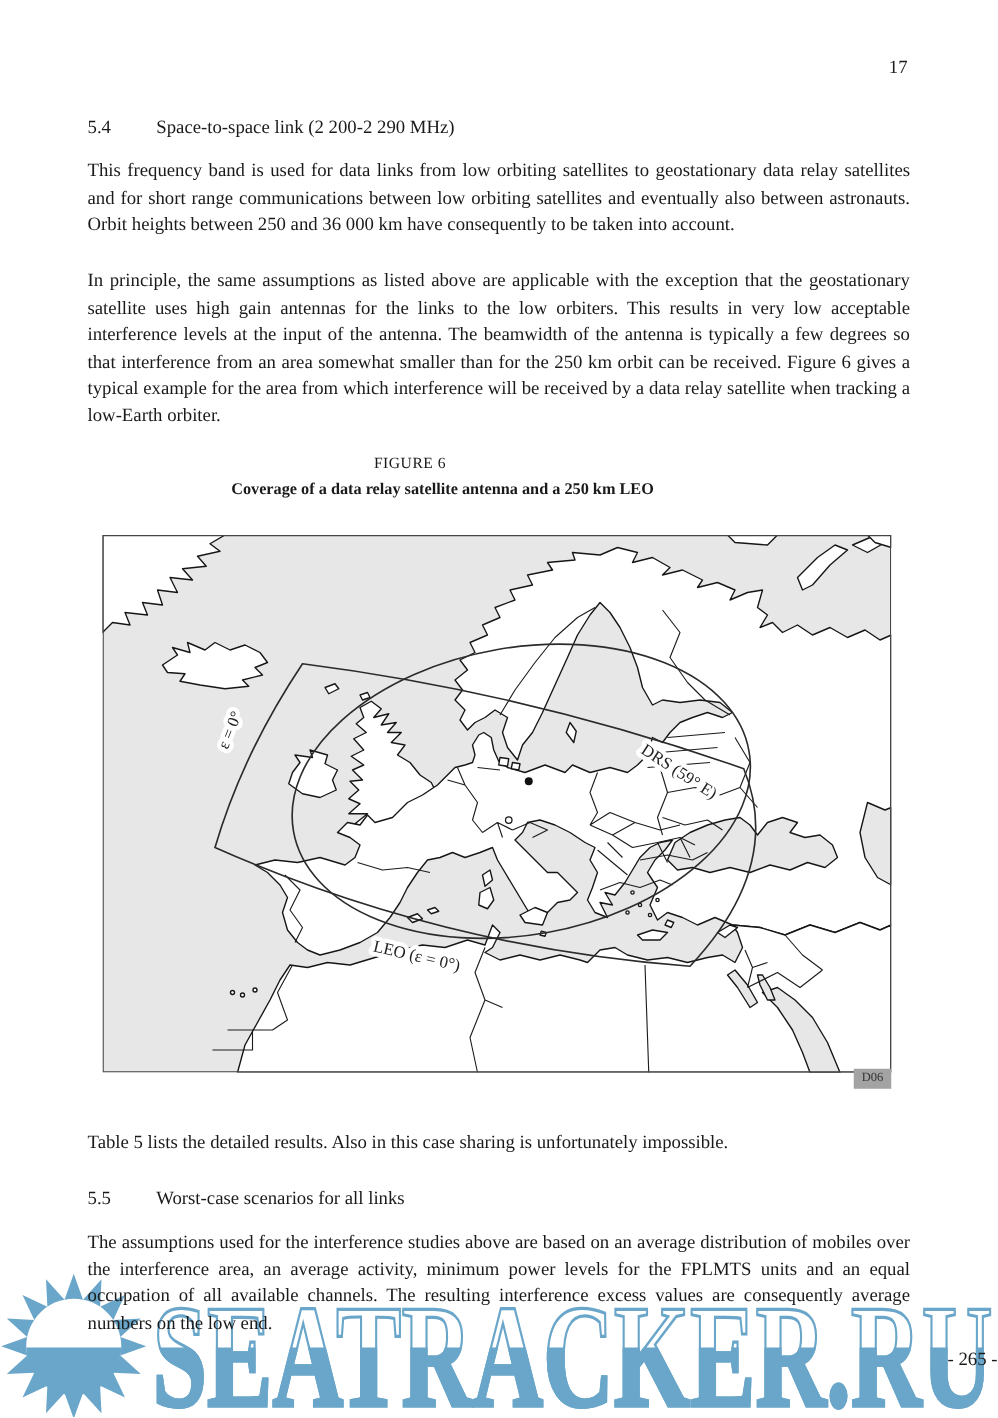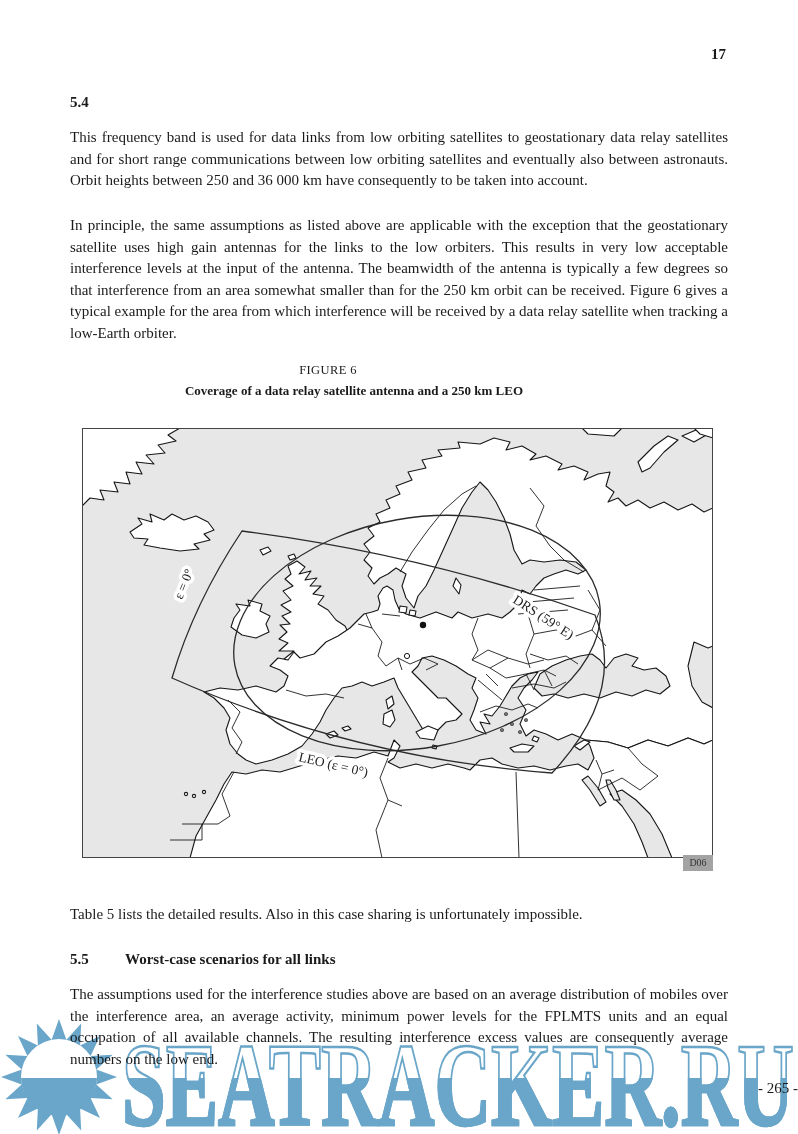--- a/index.html
+++ b/index.html
@@ -1,22 +1,22 @@
 <!DOCTYPE html>
 <html><head>
 <meta charset="utf-8">
 <style>
   html,body{margin:0;padding:0;background:#fff;}
   .sheet{position:relative;width:798px;height:1134px;background:#fff;overflow:hidden;
          font-family:"Liberation Serif", serif;color:#1a1a1a;}
   .abs{position:absolute;}
   .txt{z-index:2;}
   .doc-header{top:46px;left:0;width:798px;text-align:center;font-weight:bold;font-size:15px;letter-spacing:.5px;}
-  .doc-pageno{top:46px;right:72px;font-weight:bold;font-size:15px;}
-  .sec-head{left:70px;width:658px;display:flex;font-weight:bold;font-size:15px;}
+  .doc-pageno{top:46px;right:72px;font-weight:normal;font-size:15px;}
+  .sec-head{left:70px;width:658px;display:flex;font-weight:normal;font-size:15px;}
   .sec-head .num{width:55px;flex:0 0 55px;}
   .para{left:70px;width:658px;font-size:15px;line-height:21.5px;text-align:justify;}
   .fig-label{top:363px;left:0;width:656px;text-align:center;font-size:12.5px;letter-spacing:.4px;}
   .fig-caption{top:383px;left:0;width:708px;text-align:center;font-size:13px;font-weight:bold;}
   .map-wrap{top:428px;left:82px;width:631px;height:430px;z-index:2;}
   .d06{top:855px;left:683px;width:30px;height:16px;background:#a3a3a3;color:#333;
        font-size:10px;text-align:center;line-height:16px;z-index:2;}
   .footer-no{top:1080px;left:0;width:798px;text-align:right;font-size:15px;z-index:3;}
   .wm{top:1014px;left:0;z-index:1;}
   svg text{font-family:"Liberation Serif", serif;}
@@ -38,20 +38,21 @@
       <path d="M-38,1 A38,38 0 0 0 38,1 Z" fill="#6aa6c9"></path>
     </g>
     <text x="122" y="111" font-size="118" font-weight="bold" fill="#ffffff" stroke="#6aa6c9" stroke-width="2.5" textLength="672" lengthAdjust="spacingAndGlyphs">SEATRACKER.RU</text>
     <text clip-path="url(#below-water)" x="122" y="111" font-size="118" font-weight="bold" fill="#6aa6c9" stroke="#6aa6c9" stroke-width="2.5" textLength="672" lengthAdjust="spacingAndGlyphs">SEATRACKER.RU</text>
   </svg>
 
   <div class="abs txt doc-pageno">17</div>
 
   <div class="abs txt sec-head" style="top:94px;">
     <span class="num">5.4</span>
+    <span>Space-to-space link (2 200-2 290 MHz)</span>
   </div>
   <div class="abs txt para" style="top:127px;">This frequency band is used for data links from low orbiting satellites to geostationary data relay satellites and for short range communications between low orbiting satellites and eventually also between astronauts. Orbit heights between 250 and 36 000 km have consequently to be taken into account.</div>
   <div class="abs txt para" style="top:215px;">In principle, the same assumptions as listed above are applicable with the exception that the geostationary satellite uses high gain antennas for the links to the low orbiters. This results in very low acceptable interference levels at the input of the antenna. The beamwidth of the antenna is typically a few degrees so that interference from an area somewhat smaller than for the 250 km orbit can be received. Figure 6 gives a typical example for the area from which interference will be received by a data relay satellite when tracking a low-Earth orbiter.</div>
 
   <div class="abs txt fig-label">FIGURE 6</div>
   <div class="abs txt fig-caption">Coverage of a data relay satellite antenna and a 250 km LEO</div>
 
   <div class="abs map-wrap">
   <svg width="631" height="430" viewBox="0 0 631 430">
 

